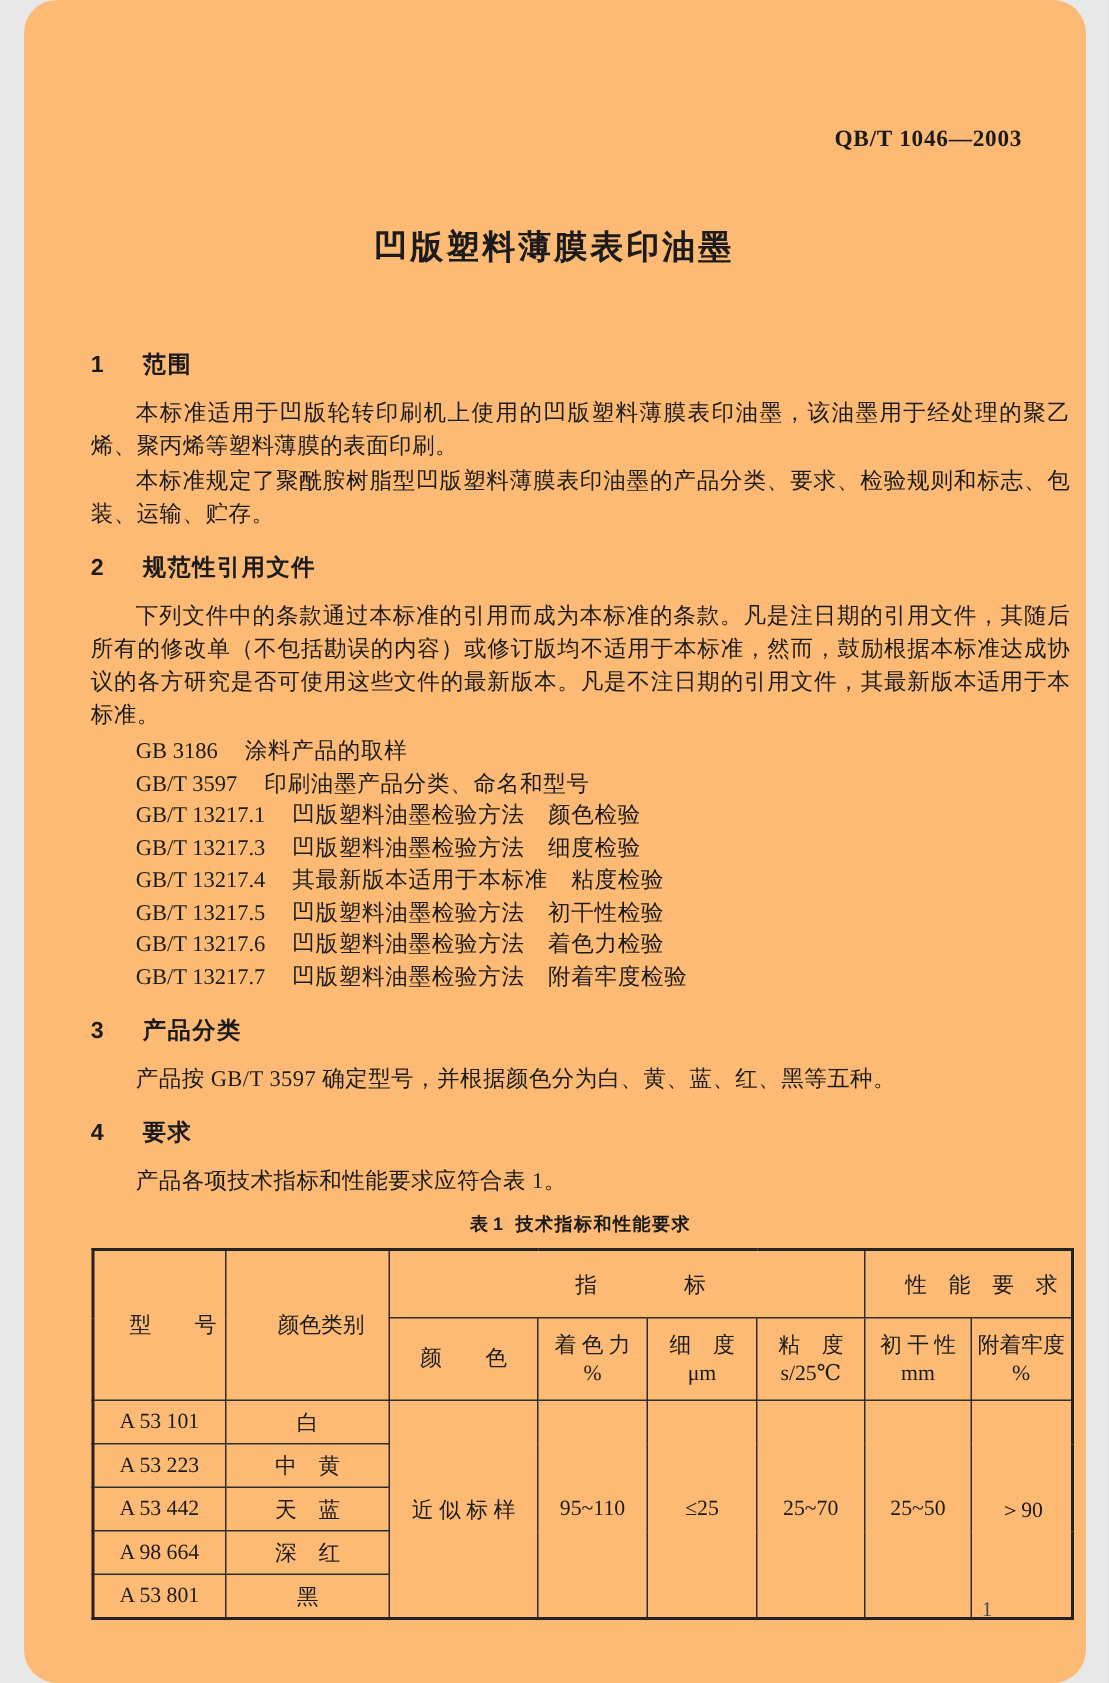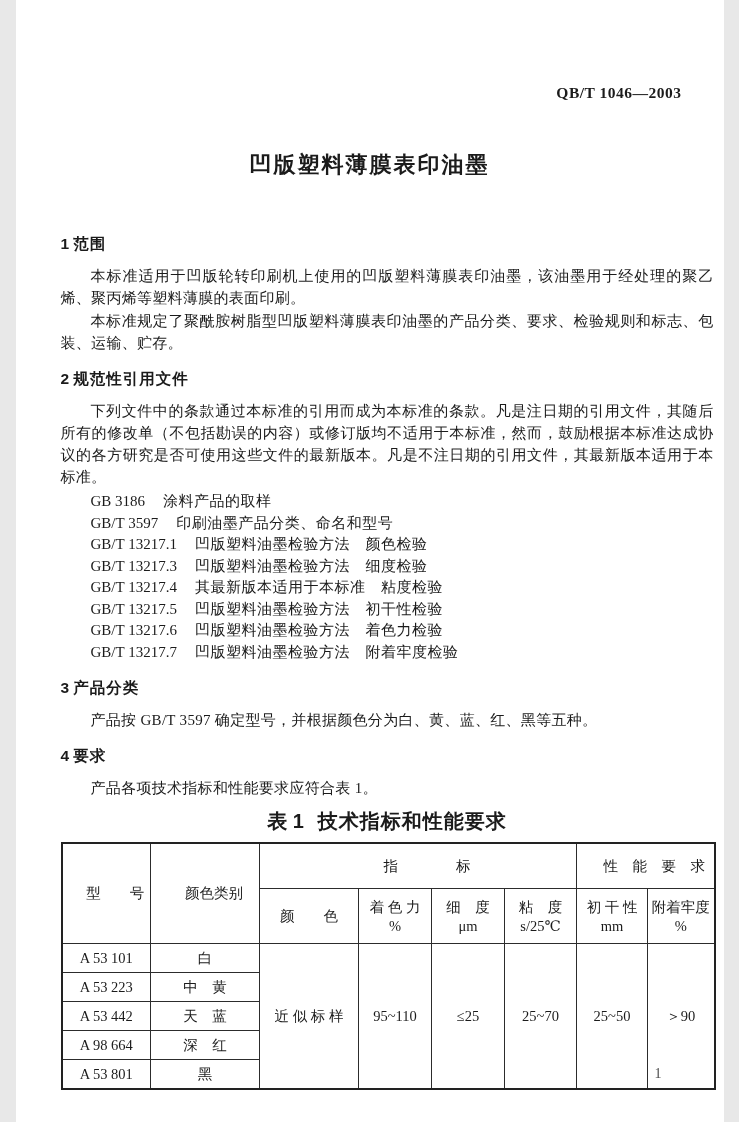--- a/index.html
+++ b/index.html
@@ -1,25 +1,26 @@
 <!DOCTYPE html>
 <html><head>
 <meta charset="utf-8">
 <style>
   html, body { margin: 0; padding: 0; background: #e8e8e8; }
   .page {
     position: relative;
     width: 708px;
     height: 1122px;
     margin: 0 auto;
-    background: #ffffff;
+    background: #fdba74;
     color: #1b1b1b;
     font-family: "Liberation Serif", "DejaVu Serif", serif;
     font-size: 15px;
     overflow: hidden;
+    border-radius: 22px;
   }
   .header-code {
     position: absolute;
     top: 84px;
     right: 42px;
     font-weight: bold;
     font-size: 15.5px;
     letter-spacing: 0.5px;
     font-family: "Liberation Serif", "DejaVu Serif", serif;
   }
@@ -42,37 +43,37 @@
     width: 653px;
   }
   .sec-h {
     margin: 14px 0 11px;
     font-family: "Liberation Sans", "DejaVu Sans", sans-serif;
     font-weight: bold;
     font-size: 15.5px;
     line-height: 21px;
   }
   .sec-h:first-child { margin-top: 3px; }
-  .sec-h .h-label { margin-left: 4px; letter-spacing: 1px; }
+  .sec-h .h-label { margin-left: 26px; letter-spacing: 1px; }
   .para {
     margin: 1px 0 0 0;
     text-indent: 2em;
     line-height: 22px;
     text-align: justify;
     letter-spacing: 0.3px;
   }
   .ref-list { margin: 3px 0 0 0; padding-left: 30px; }
   .ref-line { line-height: 21.5px; white-space: nowrap; }
   .ref-title { margin-left: 1.2em; letter-spacing: 0.5px; }
   .table-caption {
     margin: 9px 0 7px;
     text-align: center;
     font-family: "Liberation Sans", "DejaVu Sans", sans-serif;
     font-weight: bold;
-    font-size: 20px;
+    font-size: 12px;
   }
   .table-caption .cap-title { margin-left: 0.7em; letter-spacing: 1px; }
   table.req {
     table-layout: fixed;
     width: 653px;
     border-collapse: collapse;
     margin-top: 3px;
     font-size: 14.5px;
   }
   table.req td {

